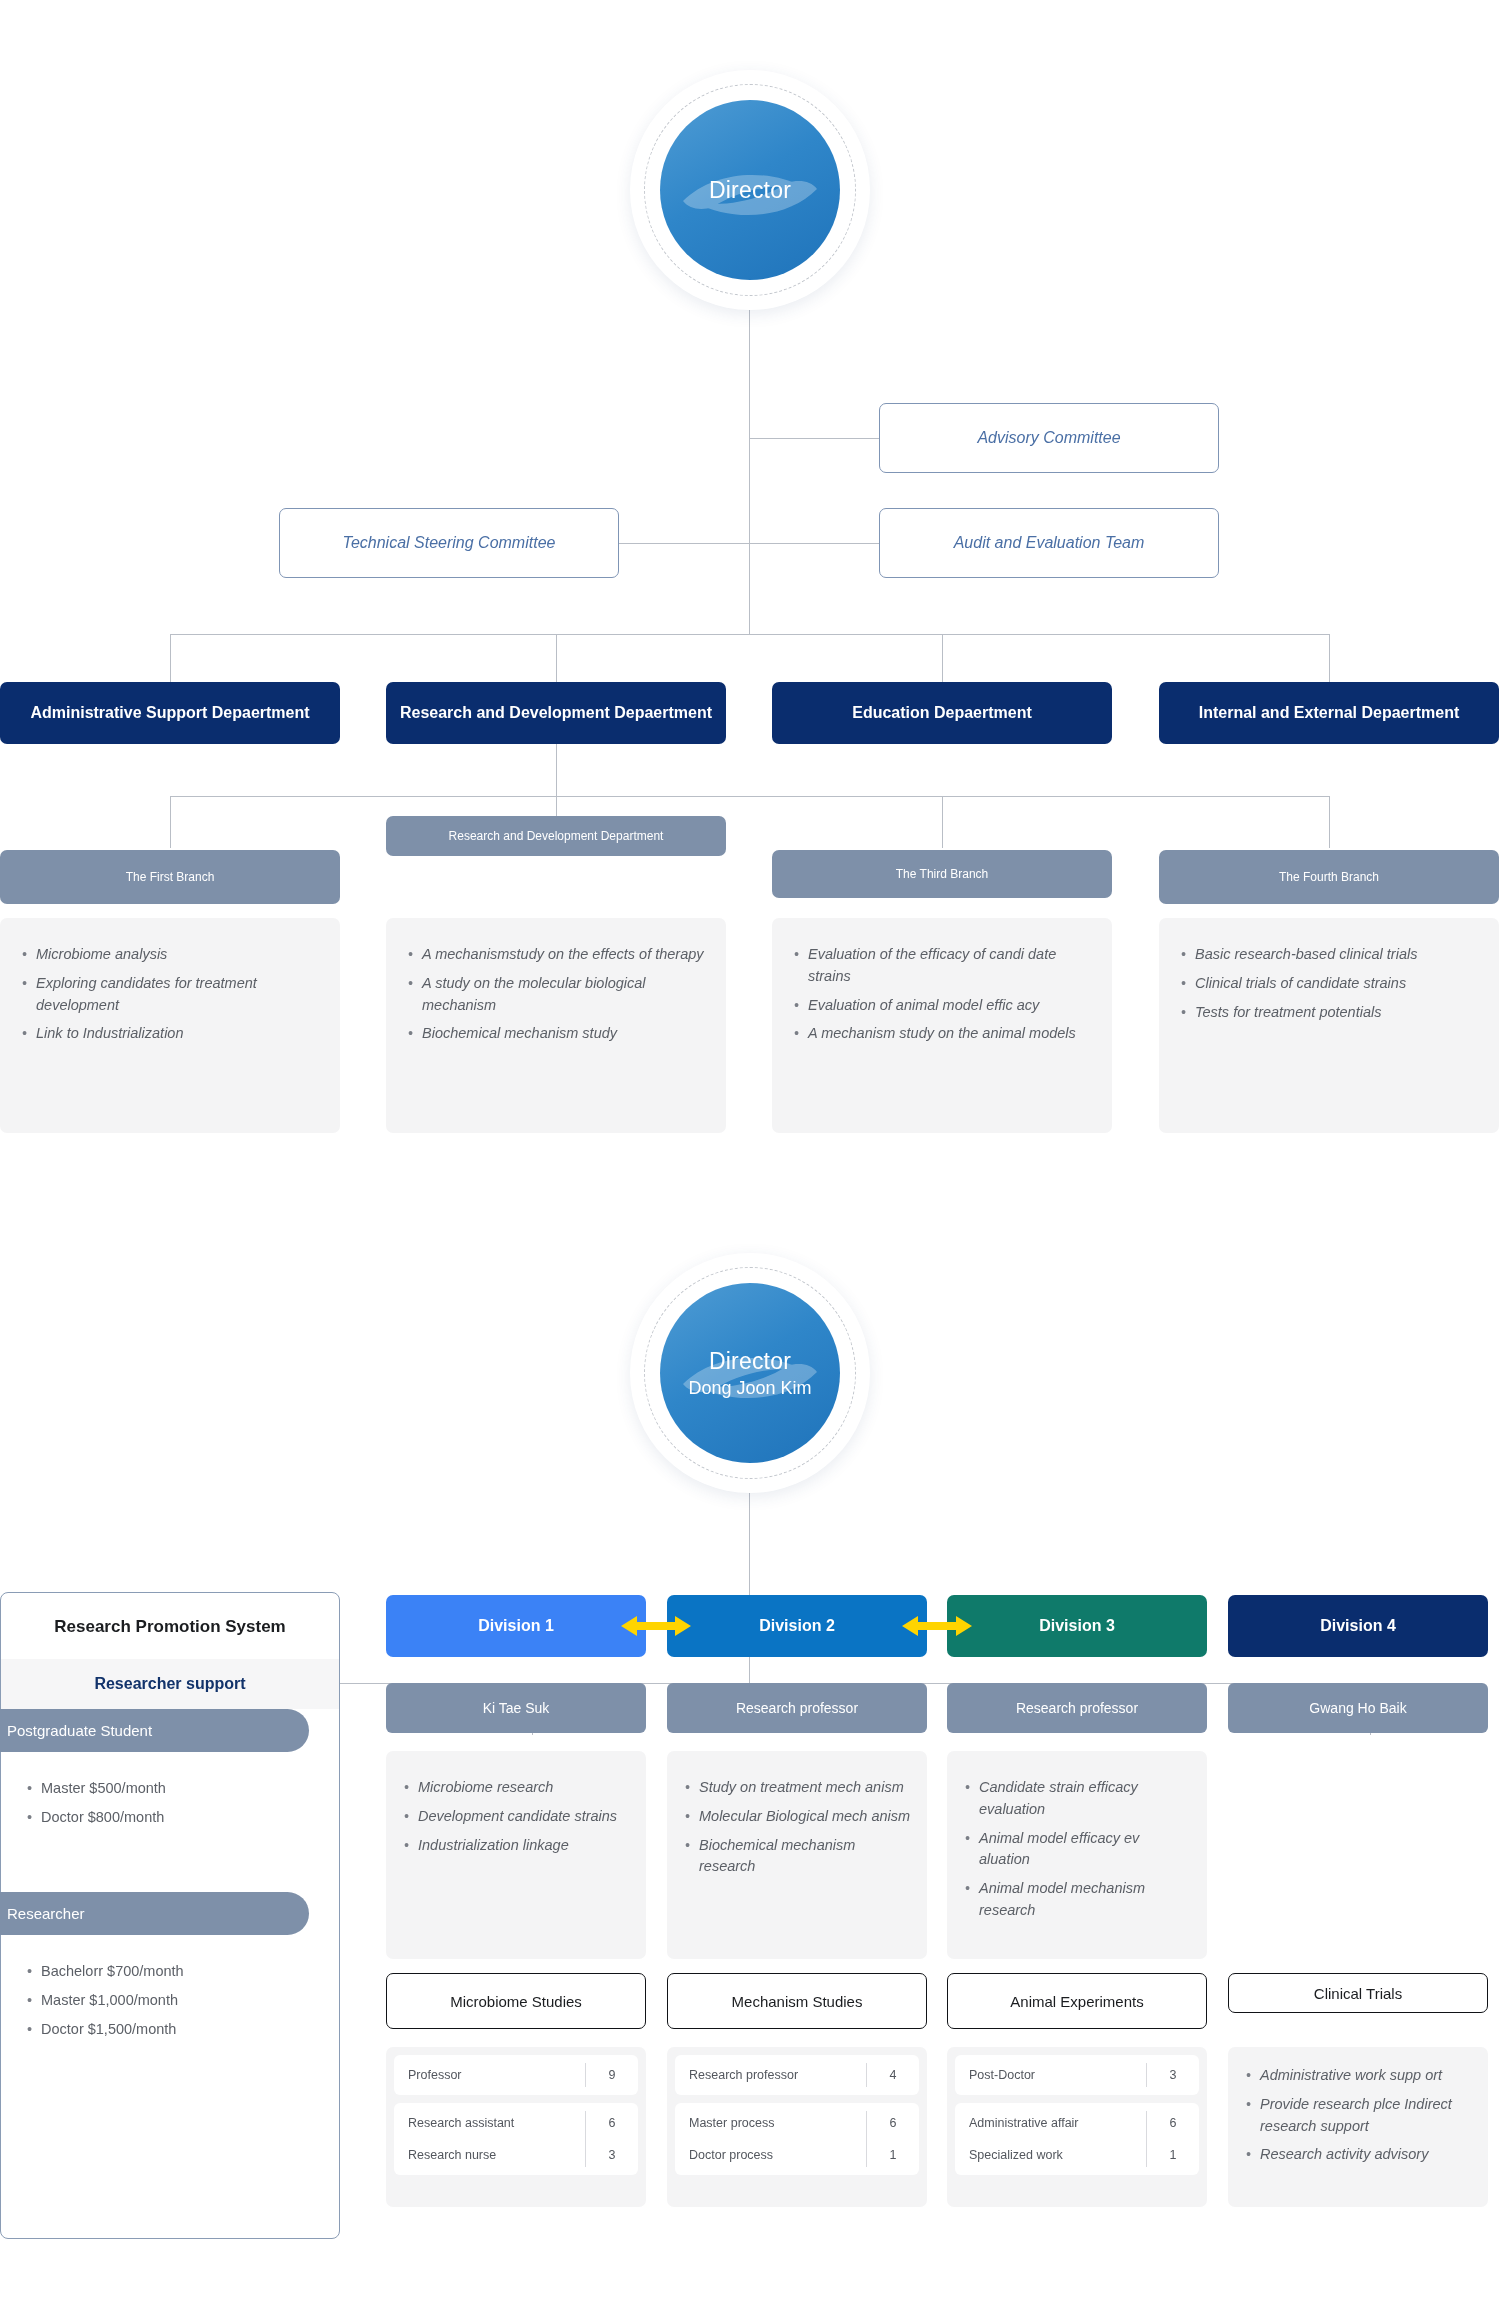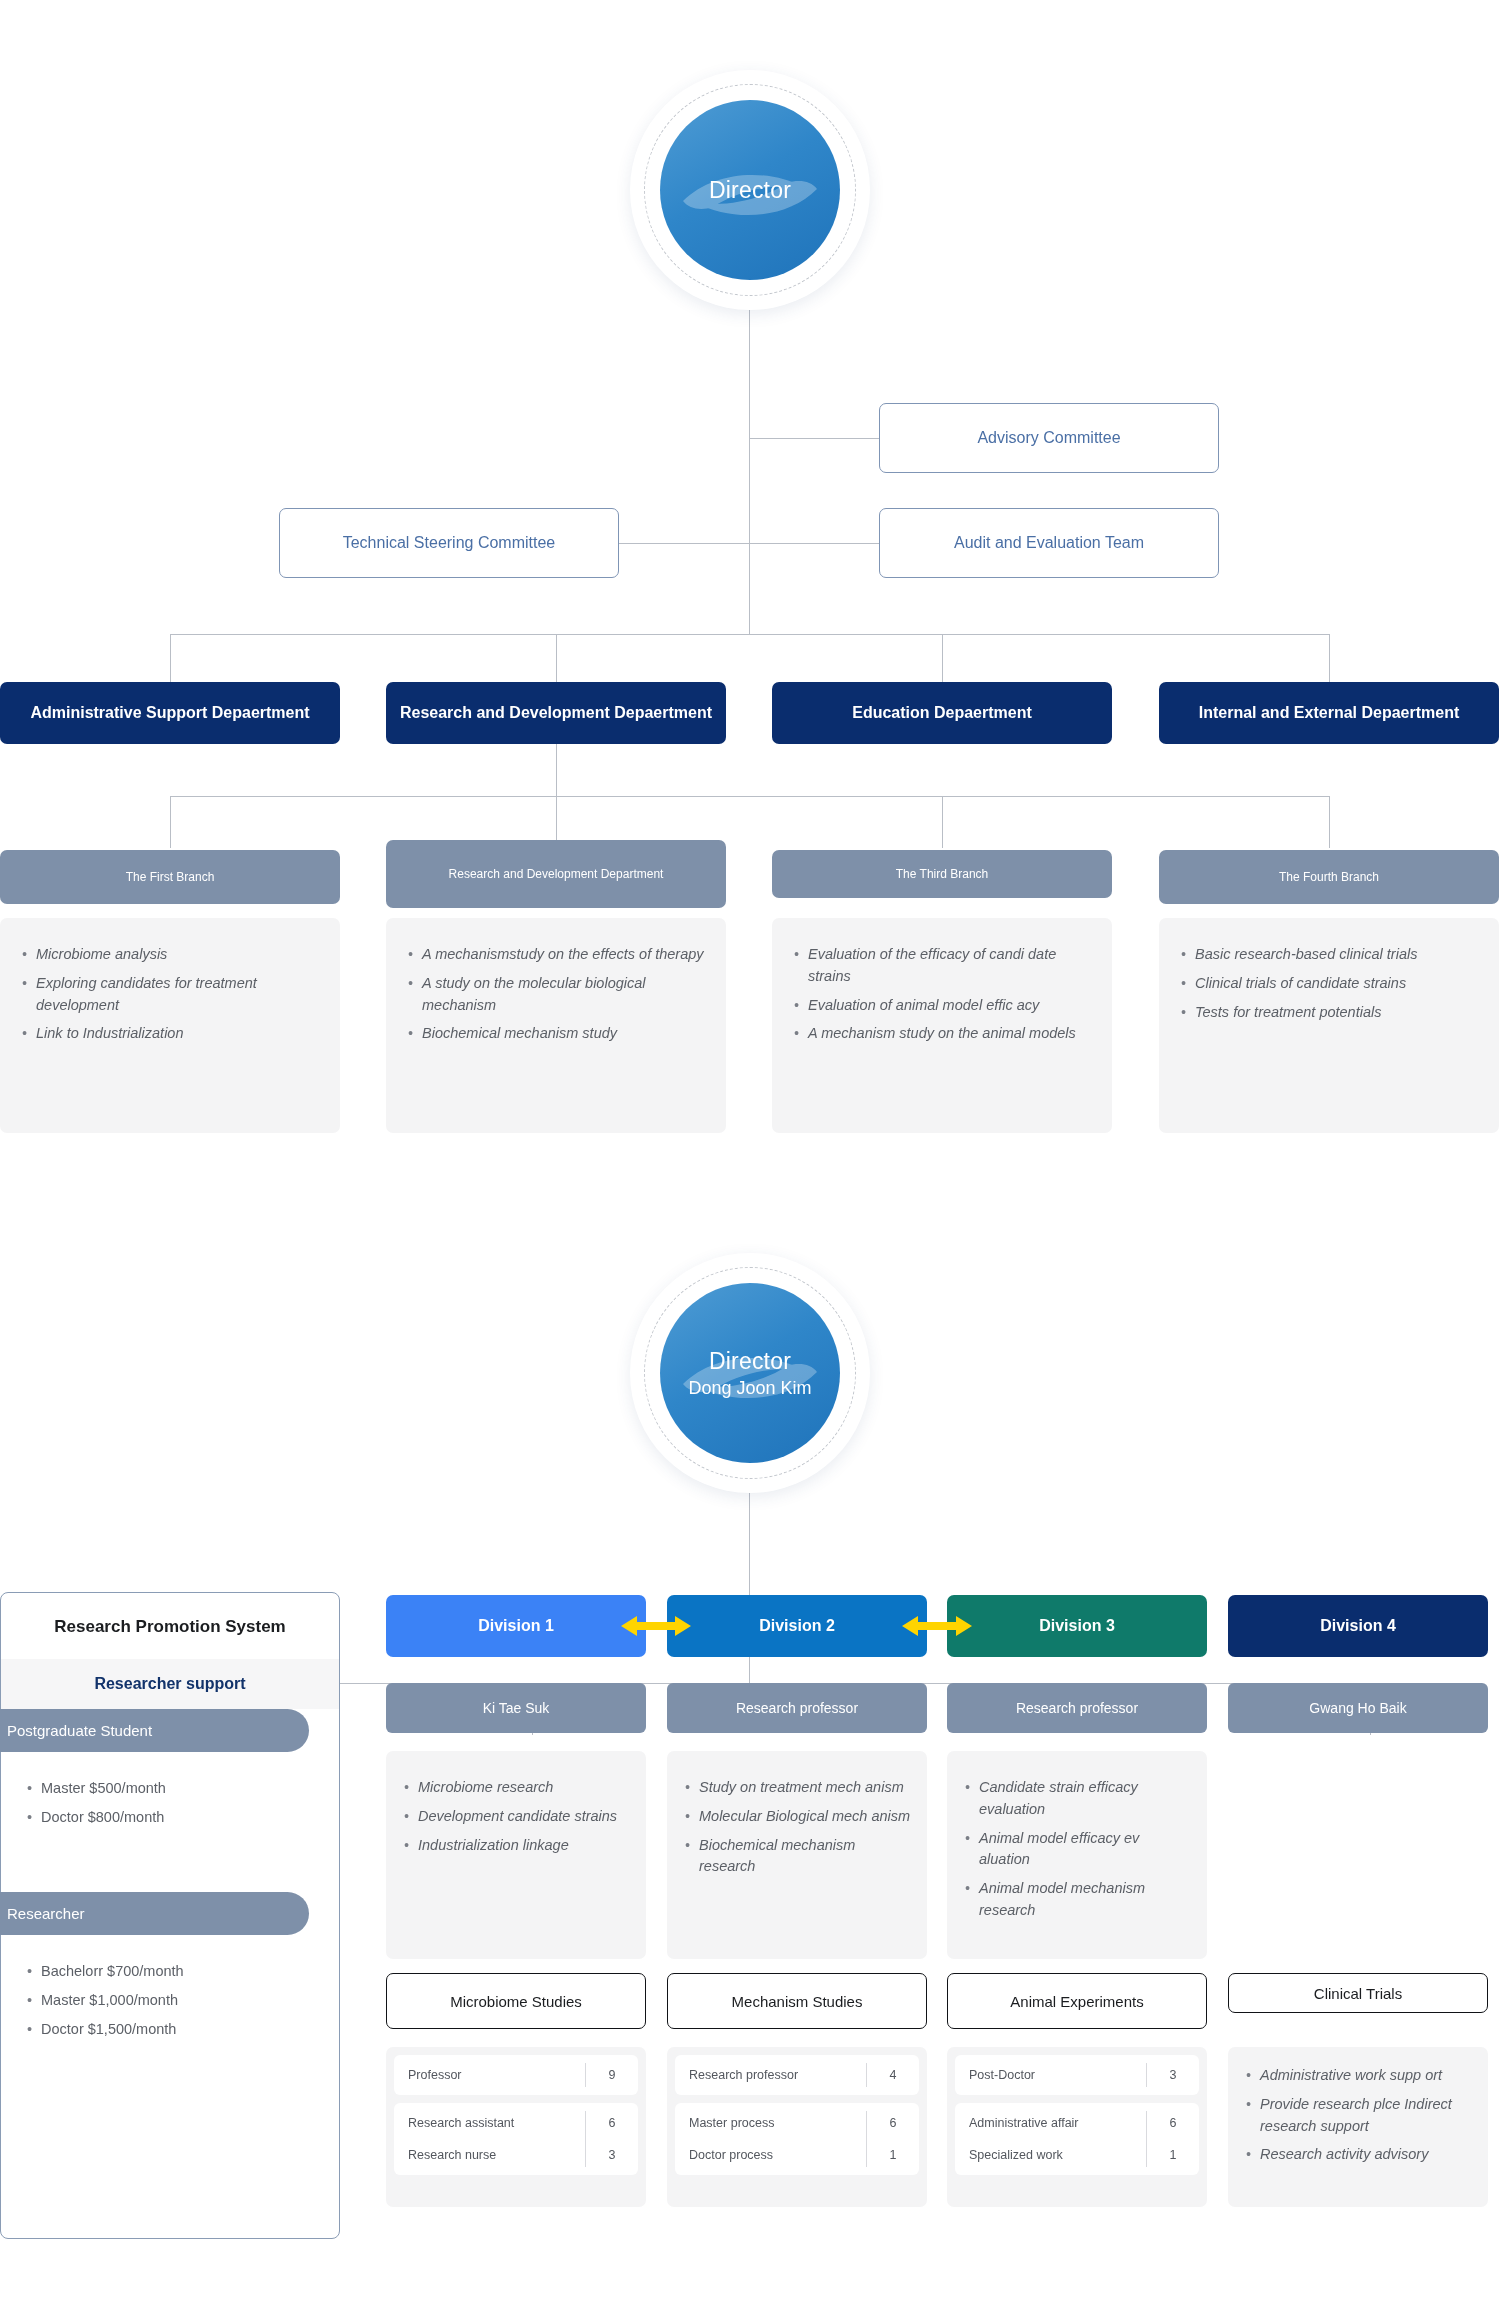--- a/index.html
+++ b/index.html
@@ -56,20 +56,21 @@
   .committee {
     position: absolute;
     border: 1px solid #7f95b5;
     border-radius: 7px;
     background: #ffffff;
     color: #4a6fa5;
     font-size: 16px;
     display: flex; align-items: center; justify-content: center;
     text-align: center;
     z-index: 4;
+    font-style: italic;
   }
 
   
   .dept {
     position: absolute;
     background: #0a2d6e;
     color: #ffffff;
     border-radius: 7px;
     font-size: 16px;
     font-weight: bold;
@@ -305,21 +306,21 @@
 
   <div class="line-h" style="left:170px; top:796px; width:1160px;"></div>
   <div class="line-v" style="left:170px; top:796px; height:52px;"></div>
   <div class="line-v" style="left:556px; top:744px; height:104px;"></div>
   <div class="line-v" style="left:942px; top:796px; height:52px;"></div>
   <div class="line-v" style="left:1329px; top:796px; height:52px;"></div>
 
   <div class="branch-head" style="left:0px; top:850px; width:340px; height:54px;">
     <span>The First Branch</span>
   </div>
-  <div class="branch-head" style="left:386px; top:840px; width:340px; height:68px;">
+  <div class="branch-head" style="left:386px; top:816px; width:340px; height:40px;">
     <span>Research and Development Department</span>
   </div>
   <div class="branch-head" style="left:772px; top:850px; width:340px; height:48px;">
     <span>The Third Branch</span>
   </div>
   <div class="branch-head" style="left:1159px; top:850px; width:340px; height:54px;">
     <span>The Fourth Branch</span>
   </div>
 
   <div class="bullet-card" style="left:0px; top:918px; width:340px; height:215px;">

